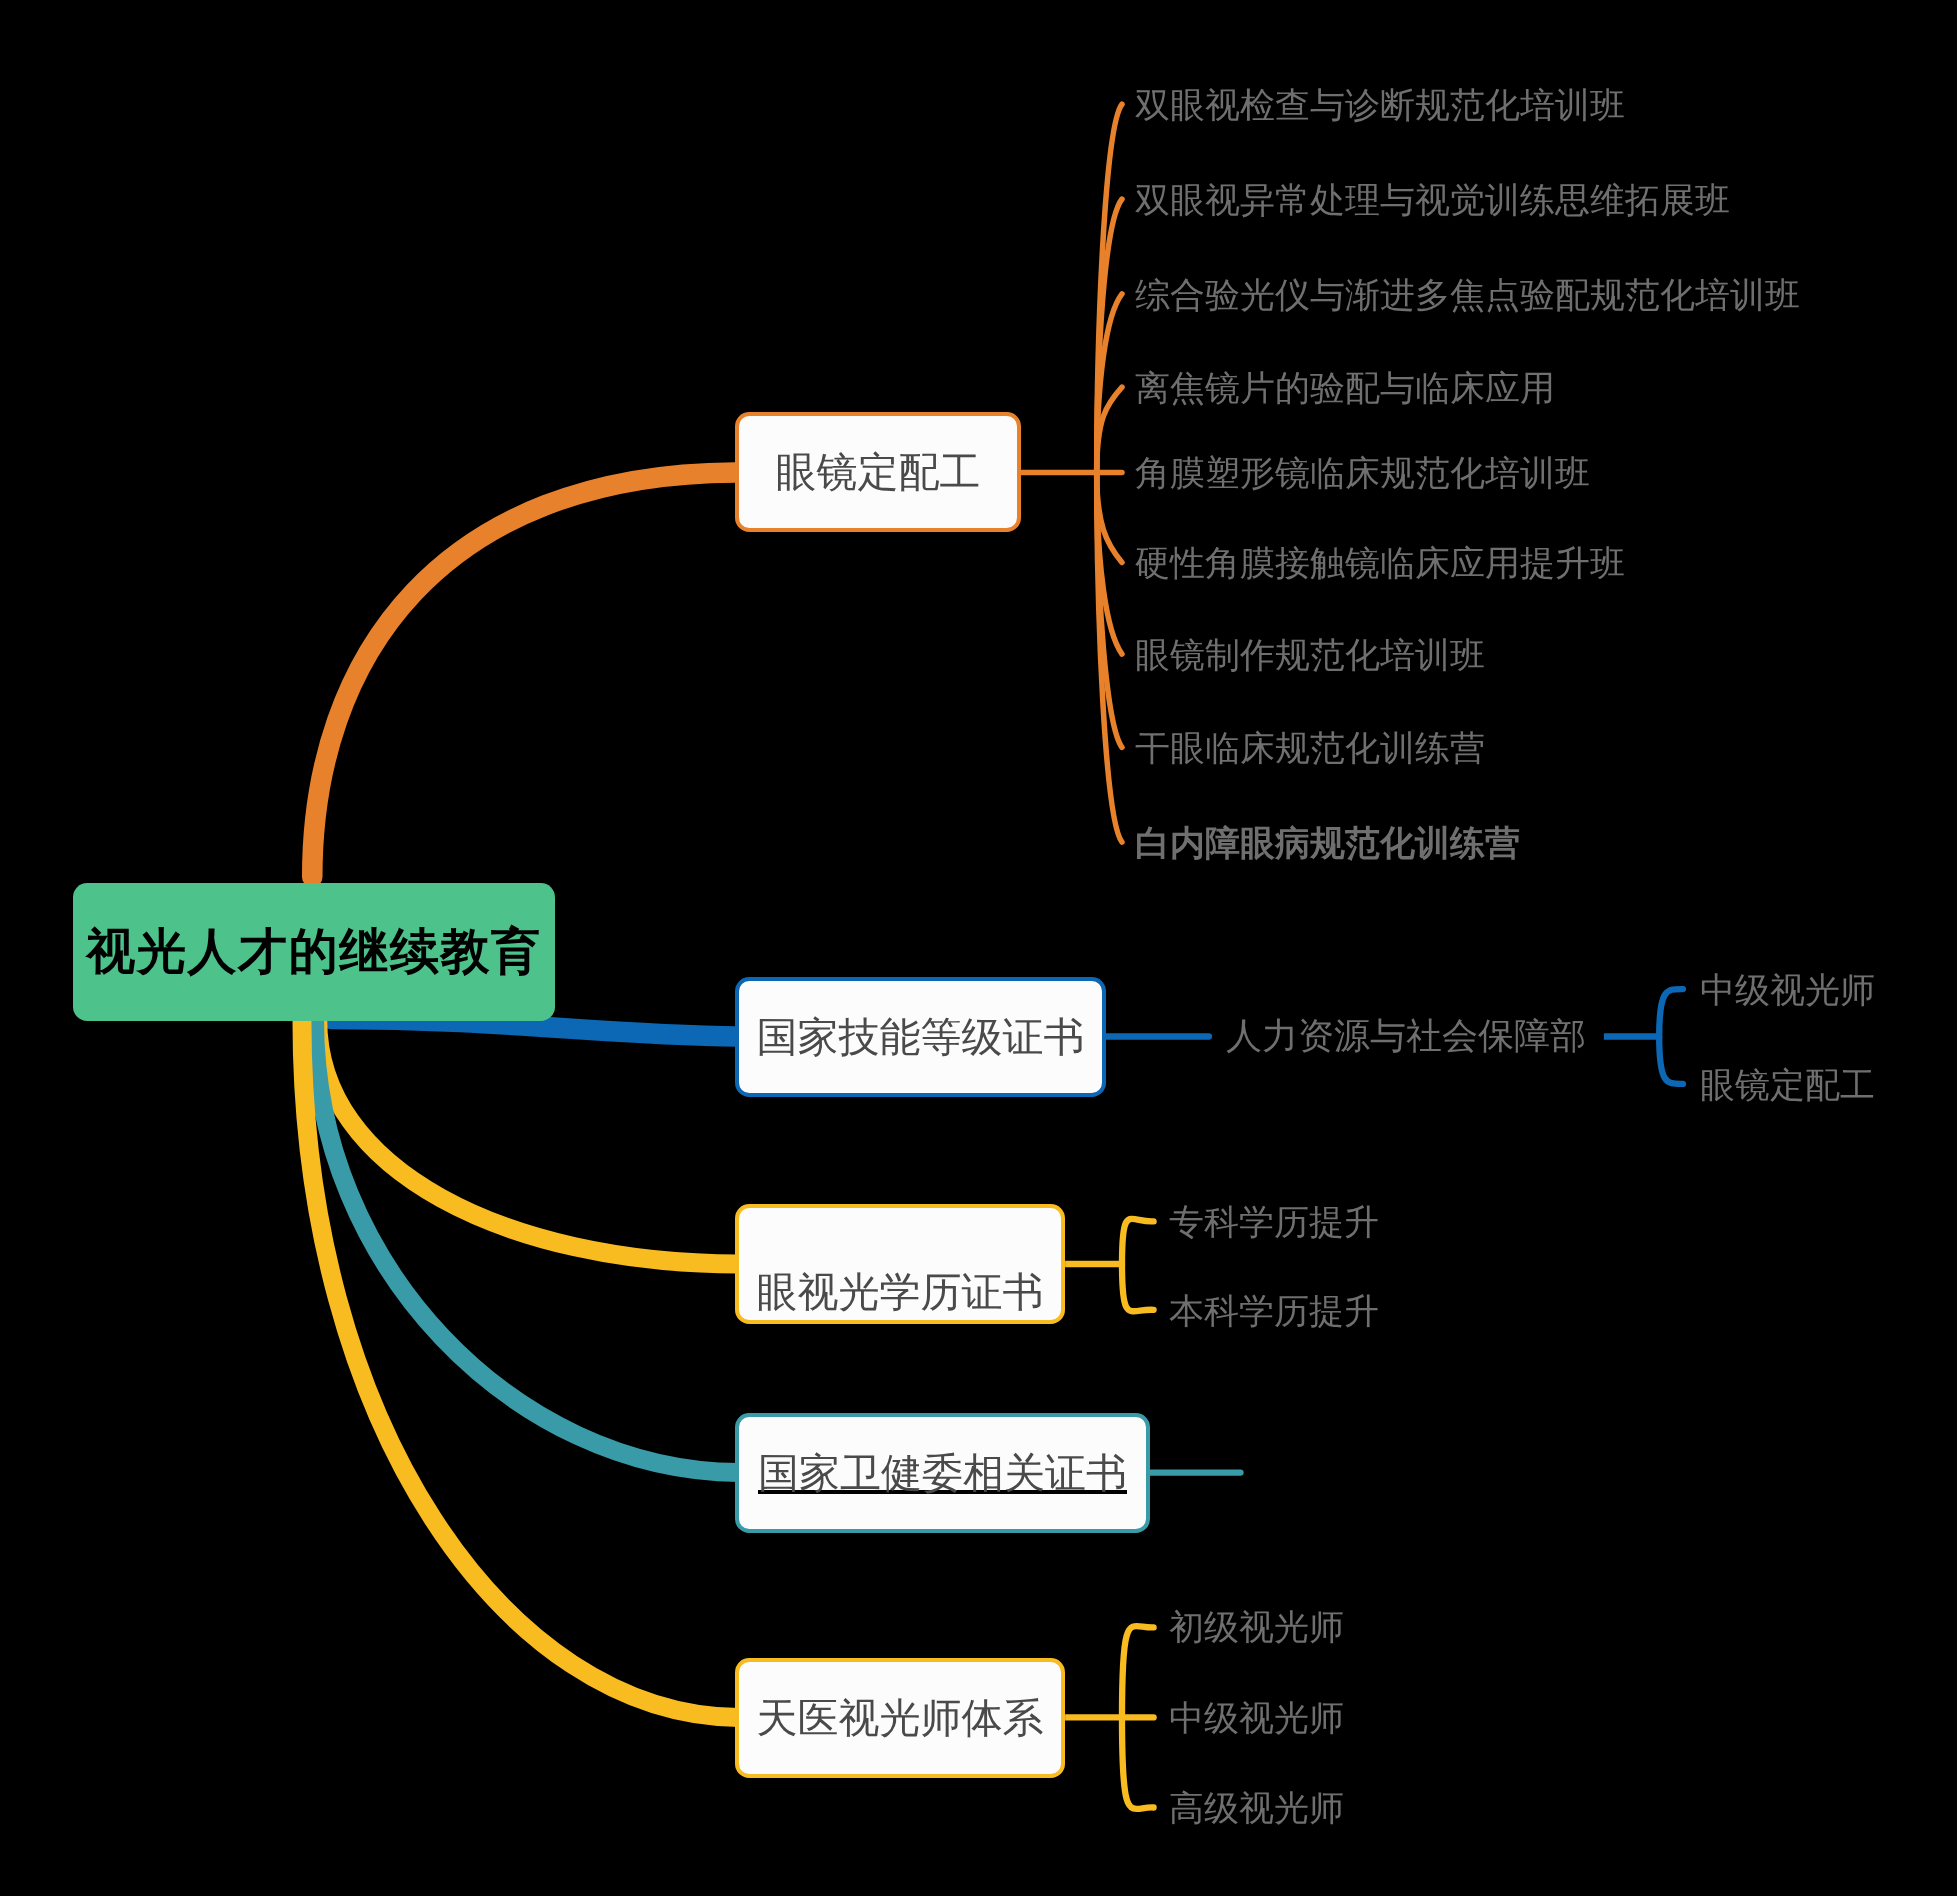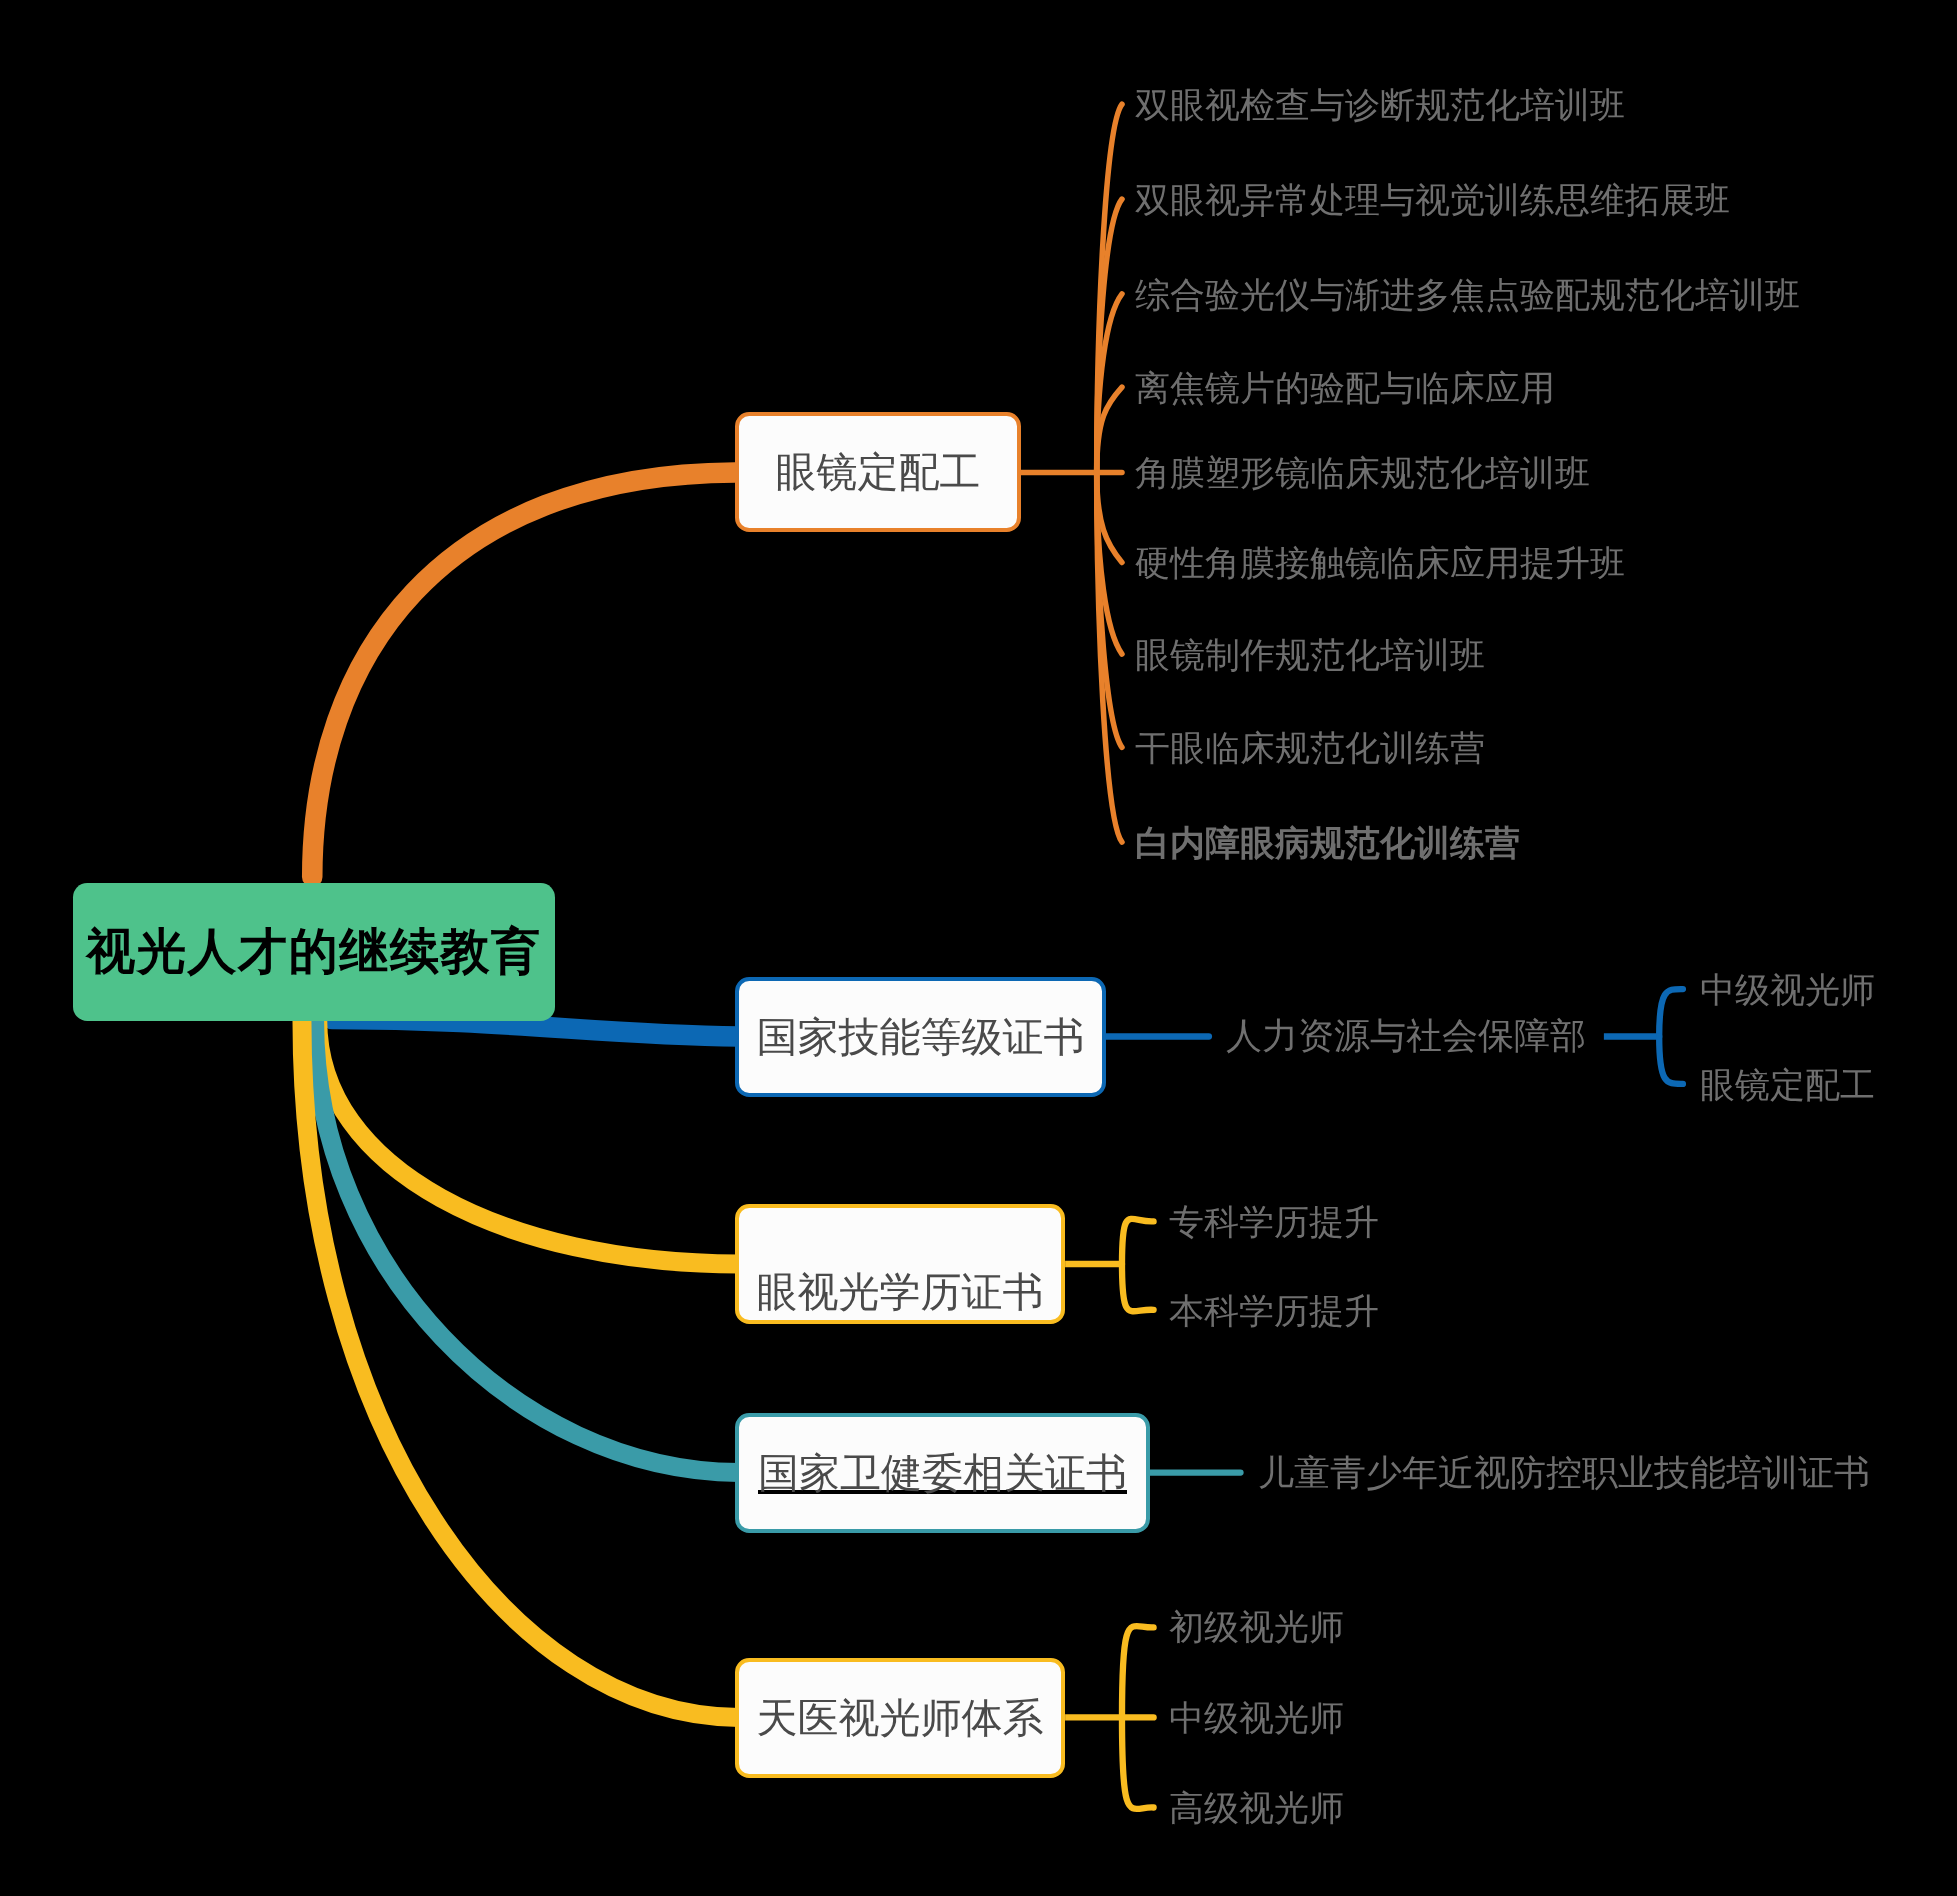--- a/index.html
+++ b/index.html
@@ -158,21 +158,20 @@
     <span class="branch-label">眼视光学历证书</span>
   </div>
 
   <div class="leaf" style="left:1169px; top:1204px;">专科学历提升</div>
   <div class="leaf" style="left:1169px; top:1293px;">本科学历提升</div>
 
   <div class="branch-node" style="left:735px; top:1413px; width:415px; height:120px; border-color:#3A9BA8;text-decoration:underline;">
     <span class="branch-label">国家卫健委相关证书</span>
   </div>
 
-  <div class="mid-leaf" style="left:1258px; top:1455px;">儿童青少年近视防控职业技能培训证书</div>
 
   <div class="branch-node" style="left:735px; top:1658px; width:330px; height:120px; border-color:#F9BC20;">
     <span class="branch-label">天医视光师体系</span>
   </div>
 
   <div class="leaf" style="left:1169px; top:1610px;font-family:Liberation Serif, serif;">初级视光师</div>
   <div class="leaf" style="left:1169px; top:1700px;">中级视光师</div>
   <div class="leaf" style="left:1169px; top:1790px;">高级视光师</div>
 
 </div>

